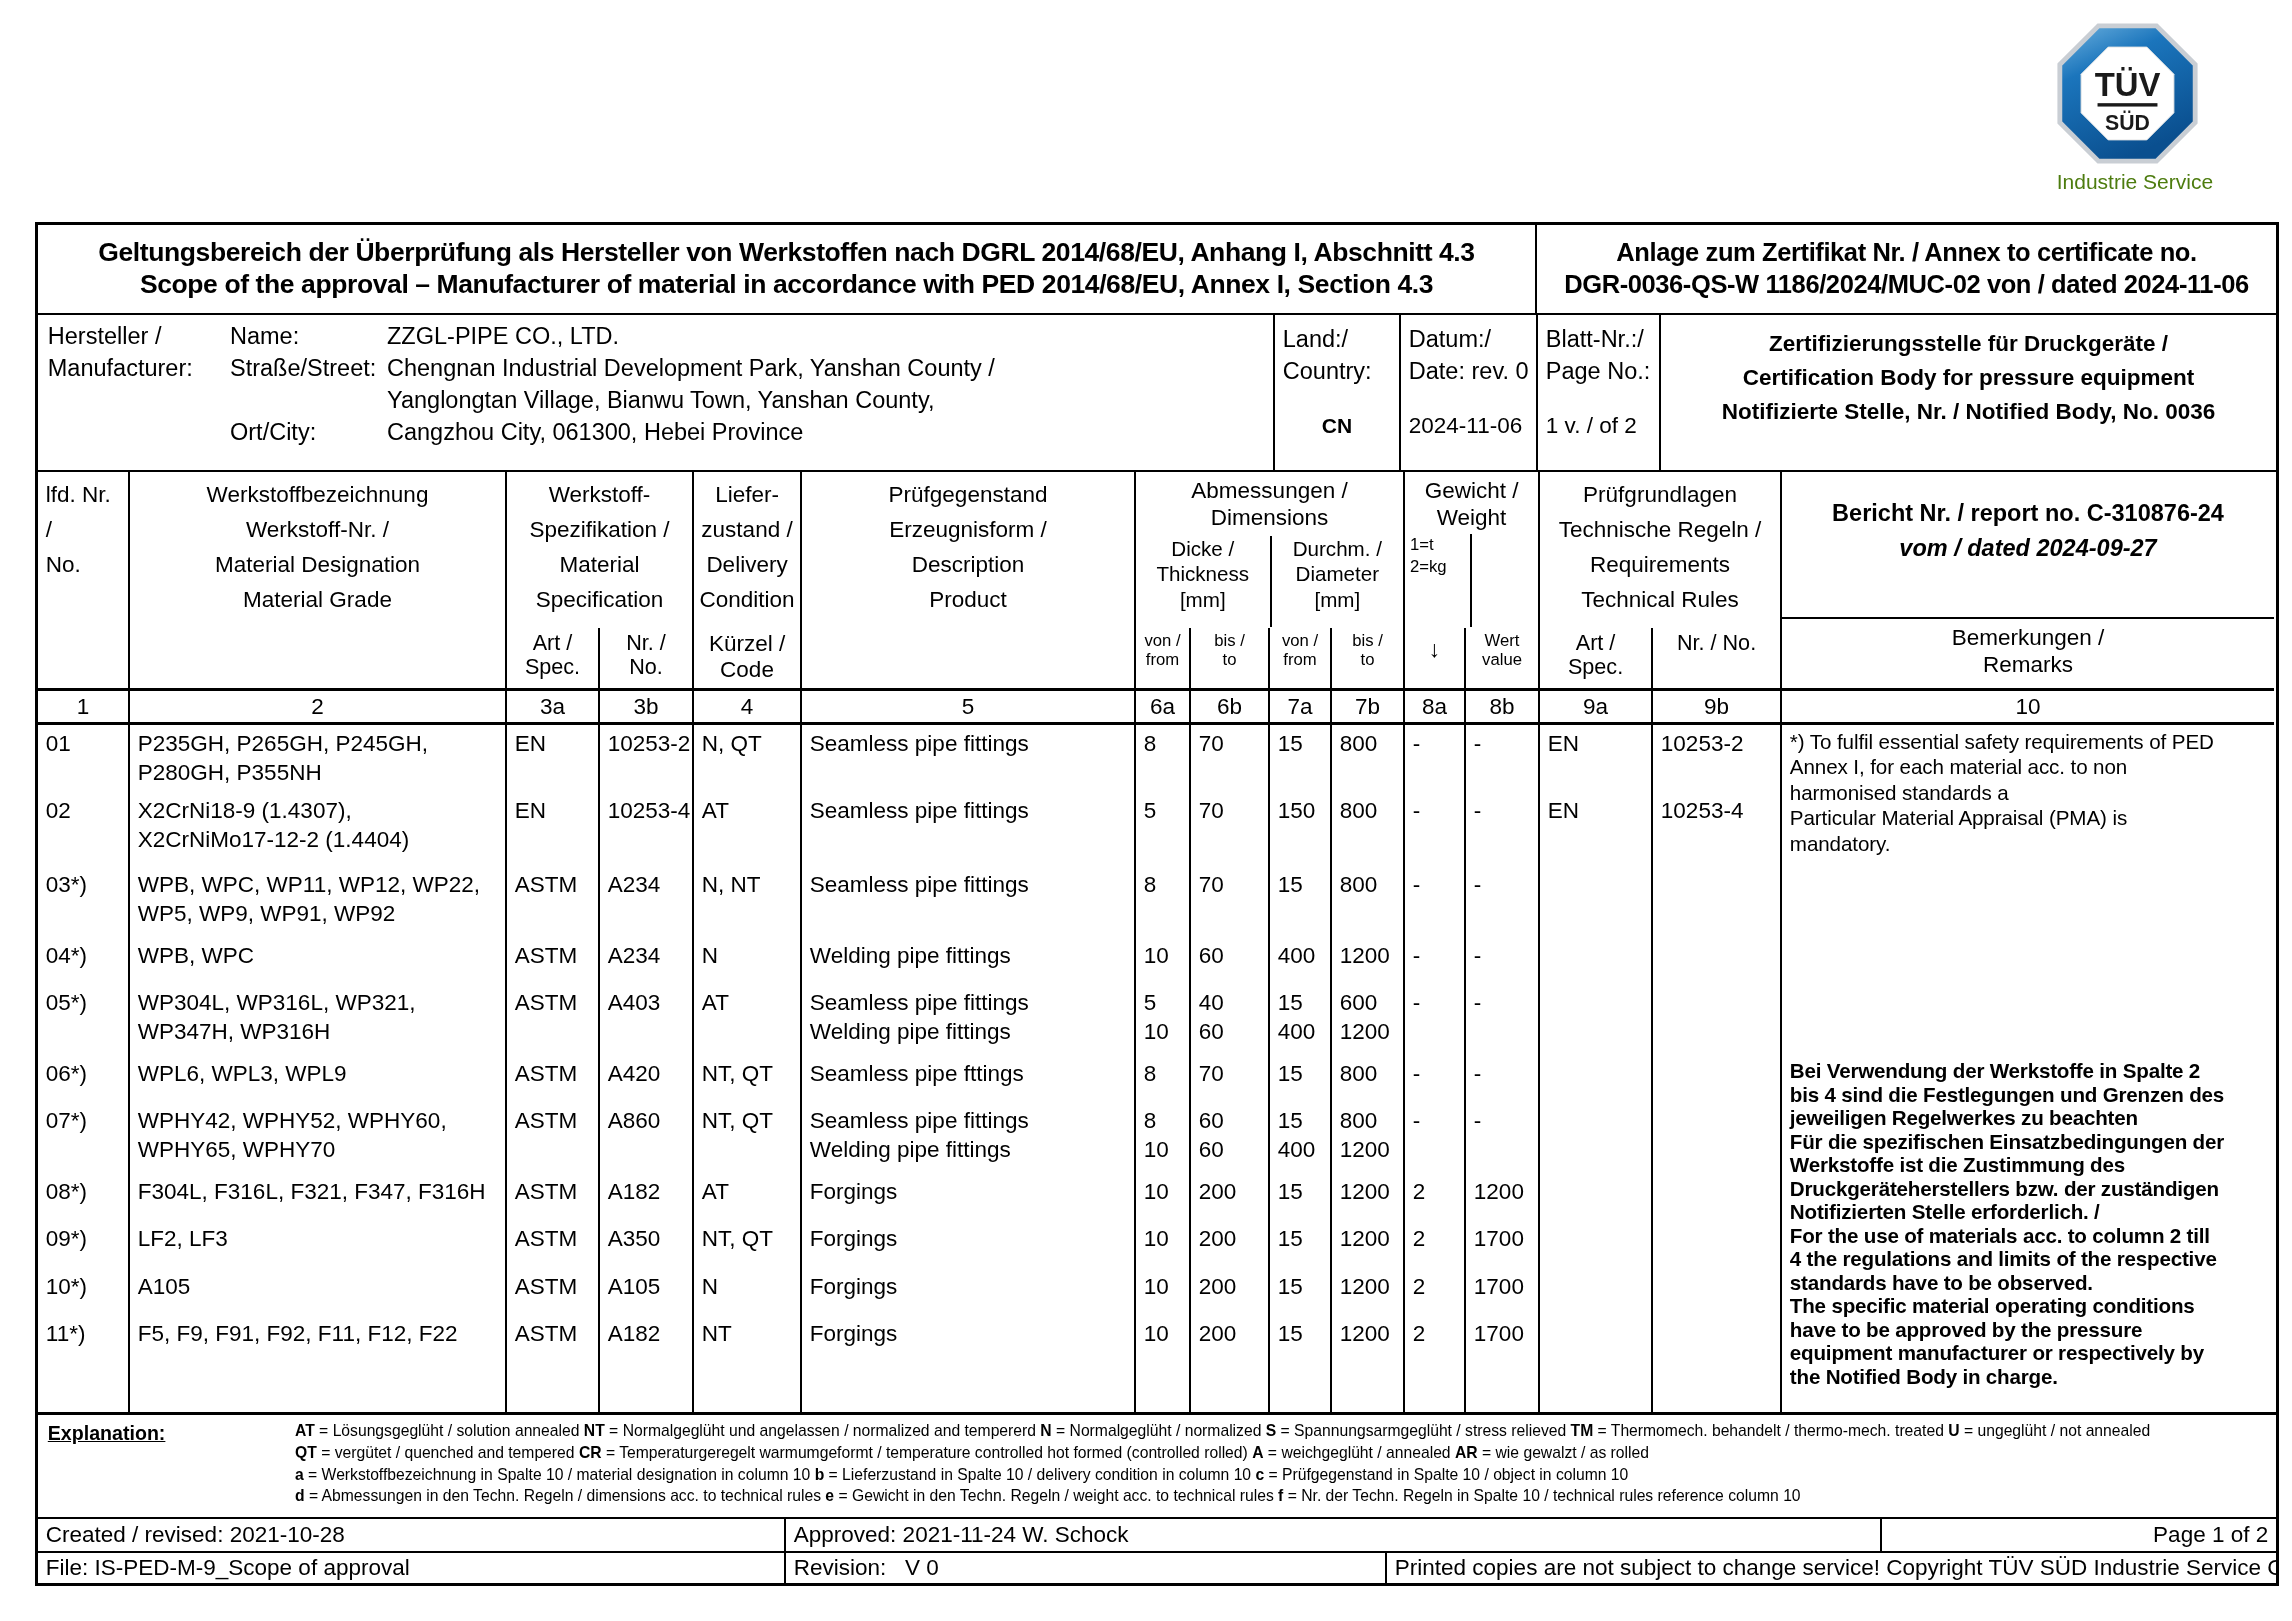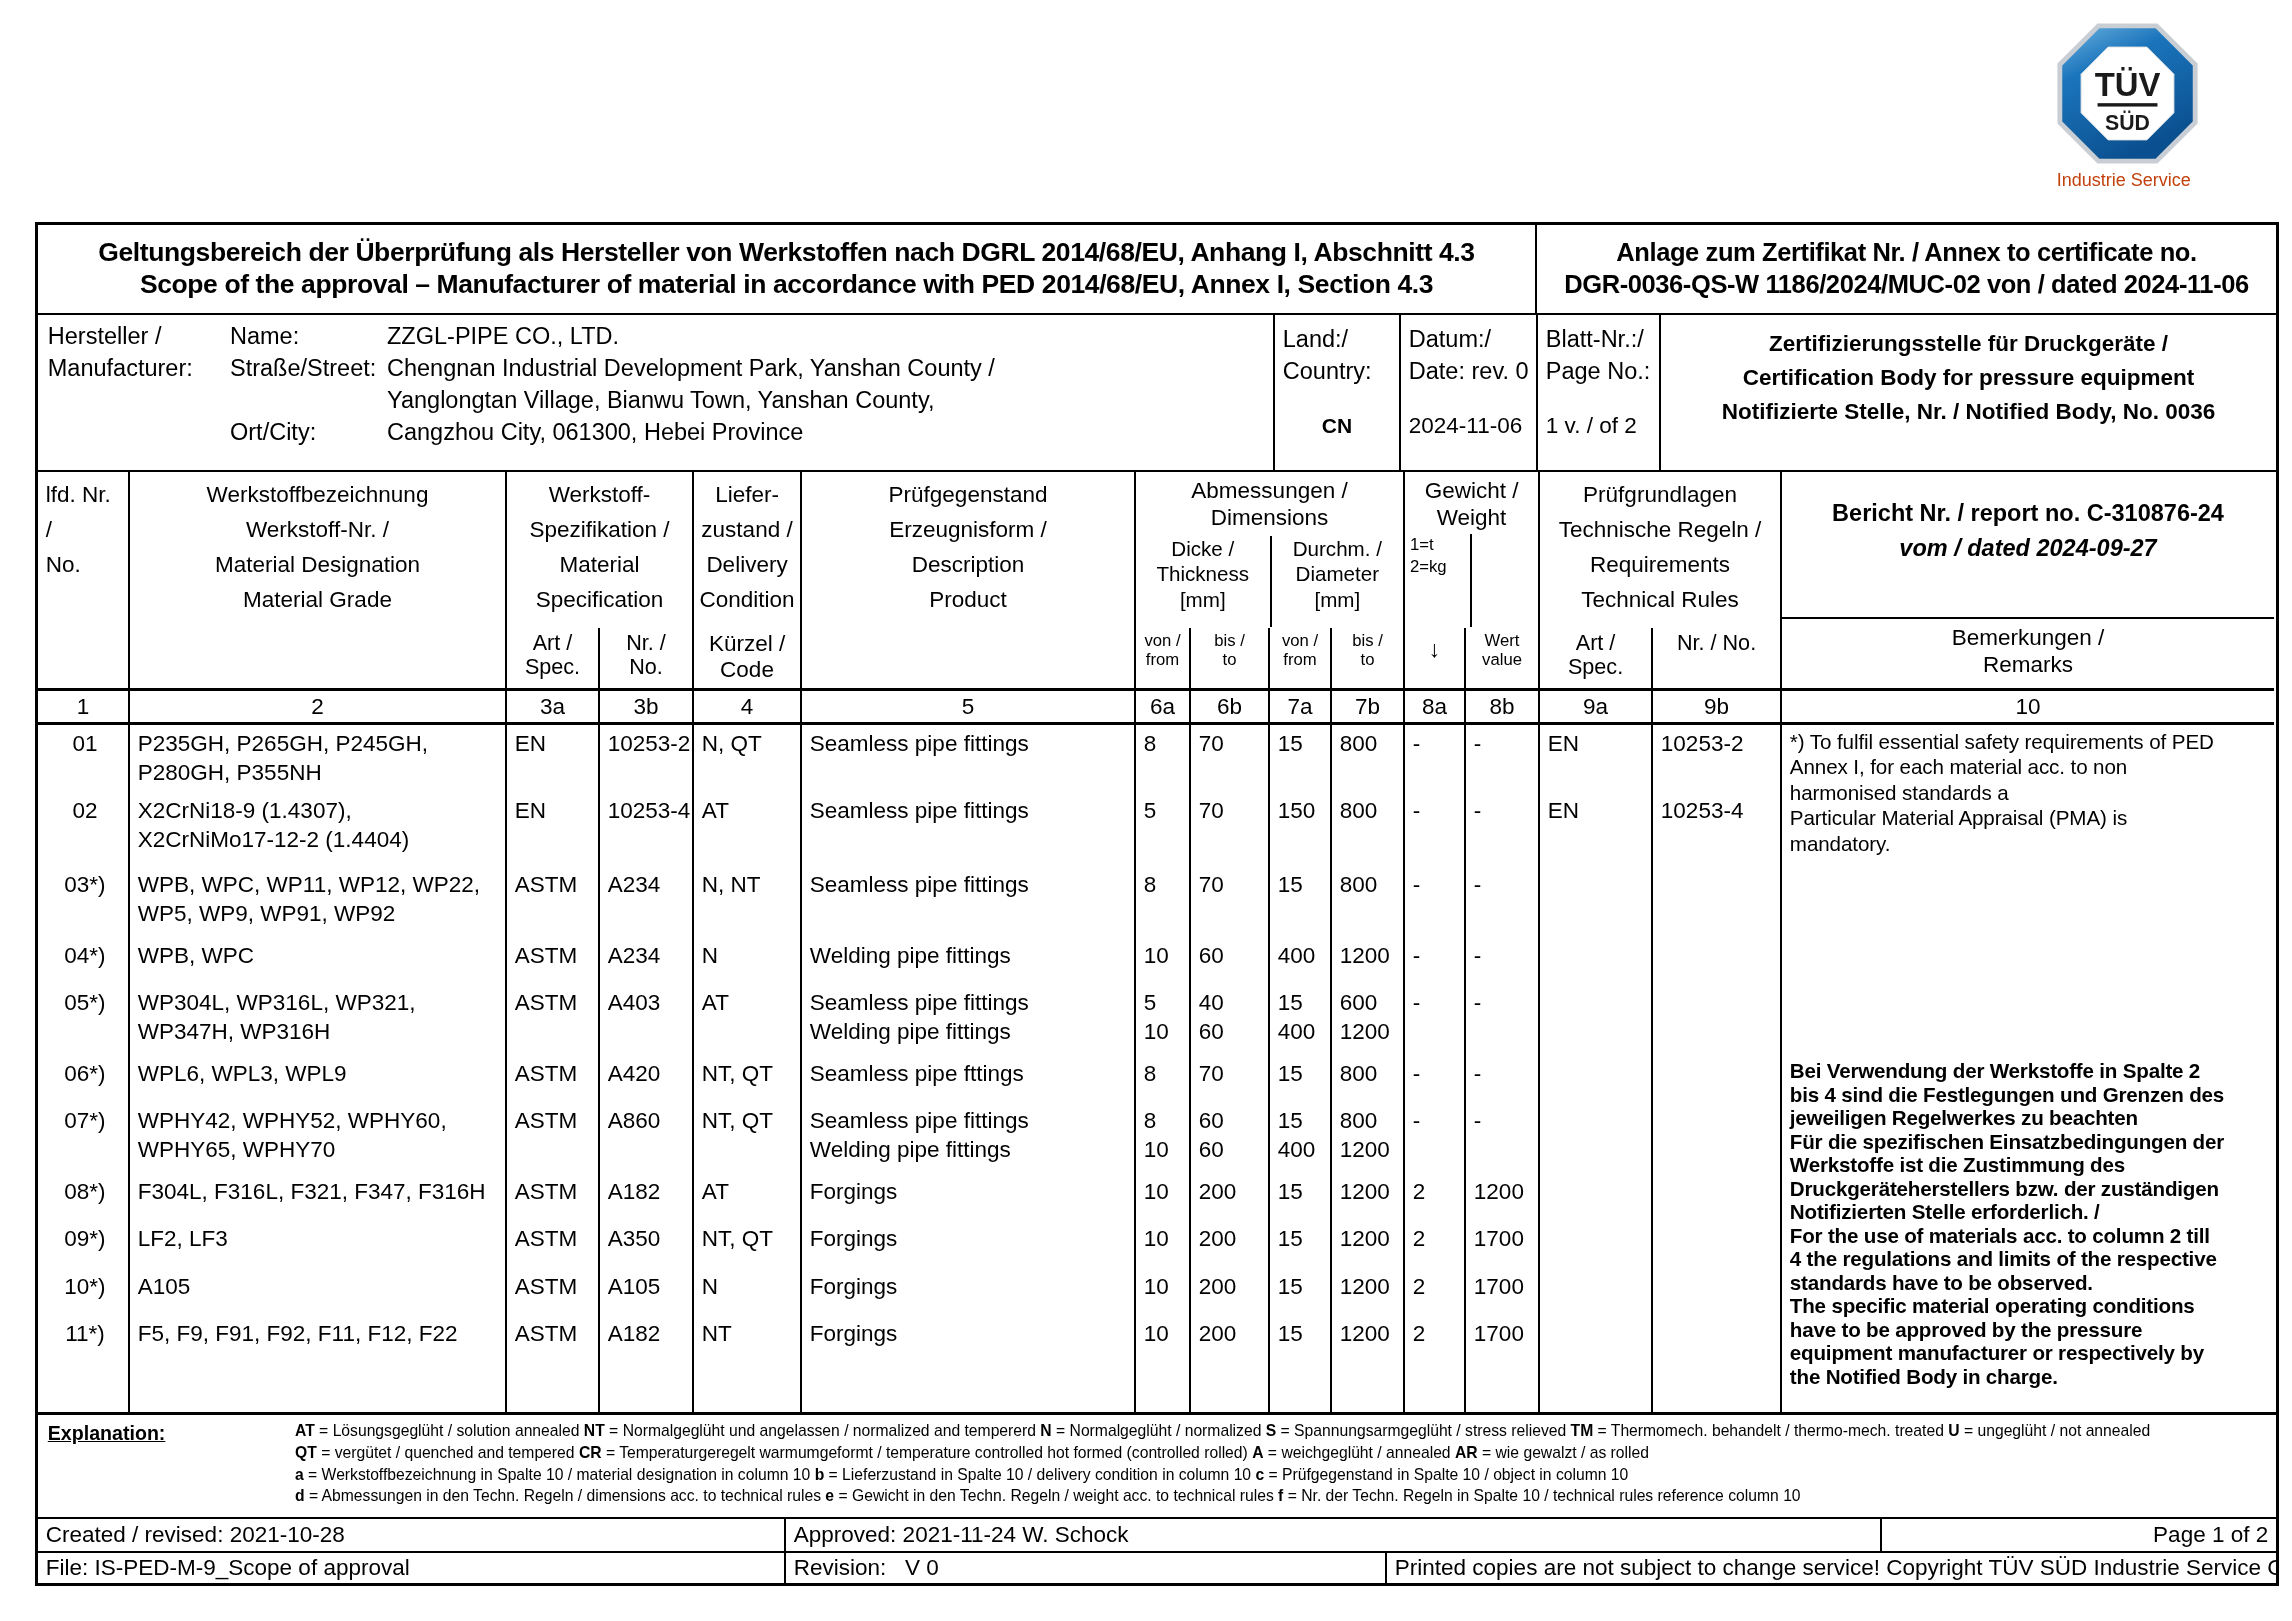--- a/index.html
+++ b/index.html
@@ -2,21 +2,21 @@
 <html><head>
 <meta charset="utf-8">
 <style>
   html,body{margin:0;padding:0;background:#e8e8e8;}
   .page{width:2293px;height:1621px;position:relative;background:#ffffff;
         font-family:"Liberation Sans",sans-serif;color:#000;overflow:hidden;}
 
   
   .logo{position:absolute;left:2041px;top:21px;width:206px;}
   .logo svg{display:block;margin-left:13.7px;}
-  .logo-caption{font-size:18px;color:#c2410c;margin-top:3.9px;padding-left:15.7px;white-space:nowrap;}
+  .logo-caption{font-size:21px;color:#4d7c0f;margin-top:3.9px;padding-left:15.7px;white-space:nowrap;}
 
   
   .frame{position:absolute;left:35px;top:222px;width:2244px;border:3.9px solid #000;background:#fff;box-sizing:border-box;}
 
   
   .band-titles{display:flex;height:88px;}
   .bt-left{width:1499px;border-right:2.9px solid #000;text-align:center;font-weight:bold;
            font-size:26.5px;line-height:32px;padding-top:10.8px;letter-spacing:-0.4px;white-space:pre;overflow:hidden;box-sizing:border-box;}
   .bt-right{flex:1;text-align:center;font-weight:bold;font-size:25.5px;line-height:32px;
             padding-top:10.8px;letter-spacing:-0.4px;white-space:pre;overflow:hidden;}
@@ -59,21 +59,21 @@
   .arrow{font-size:23.5px;text-align:center;padding-top:7.8px;}
   .c10{height:216px;display:flex;flex-direction:column;}
   .bericht{height:147px;border-bottom:2.9px solid #000;text-align:center;font-weight:bold;
            font-size:23.5px;line-height:35px;padding-top:23.5px;box-sizing:border-box;white-space:pre;}
   .bericht .it{font-style:italic;display:block;}
   .bemerk{flex:1;text-align:center;font-size:22.5px;line-height:27.4px;padding-top:4.9px;white-space:pre;}
   .numrow td{border-top:3.9px solid #000;border-bottom:3.9px solid #000;height:31px;
              text-align:center;font-size:22.5px;line-height:30px;vertical-align:middle;}
   .numrow td.hl{border-left:2px solid #000;}
   tbody td{border-left:2px solid #000;font-size:22.5px;line-height:29px;padding:3.9px 3.9px 0 7.8px;white-space:pre;overflow:hidden;}
-  tbody td.first{border-left:none;text-align:center;}
+  tbody td.first{border-left:none;}
   td.remarks{padding-top:3.9px;}
   td.remarks.rt{font-size:20.6px;line-height:25.5px;letter-spacing:-0.1px;}
   td.remarks.rb{font-size:20.6px;line-height:23.5px;font-weight:bold;letter-spacing:-0.2px;}
 
   
   .expl{border-top:3.9px solid #000;display:flex;padding:5.9px 0 9.8px 0;}
   .expl-label{width:257px;padding-left:9.8px;font-weight:bold;text-decoration:underline;font-size:19.6px;padding-top:2px;box-sizing:border-box;}
   .expl-lines{flex:1;font-size:15.7px;line-height:21.6px;white-space:nowrap;overflow:hidden;}
   .expl-lines b{font-weight:bold;}
 

